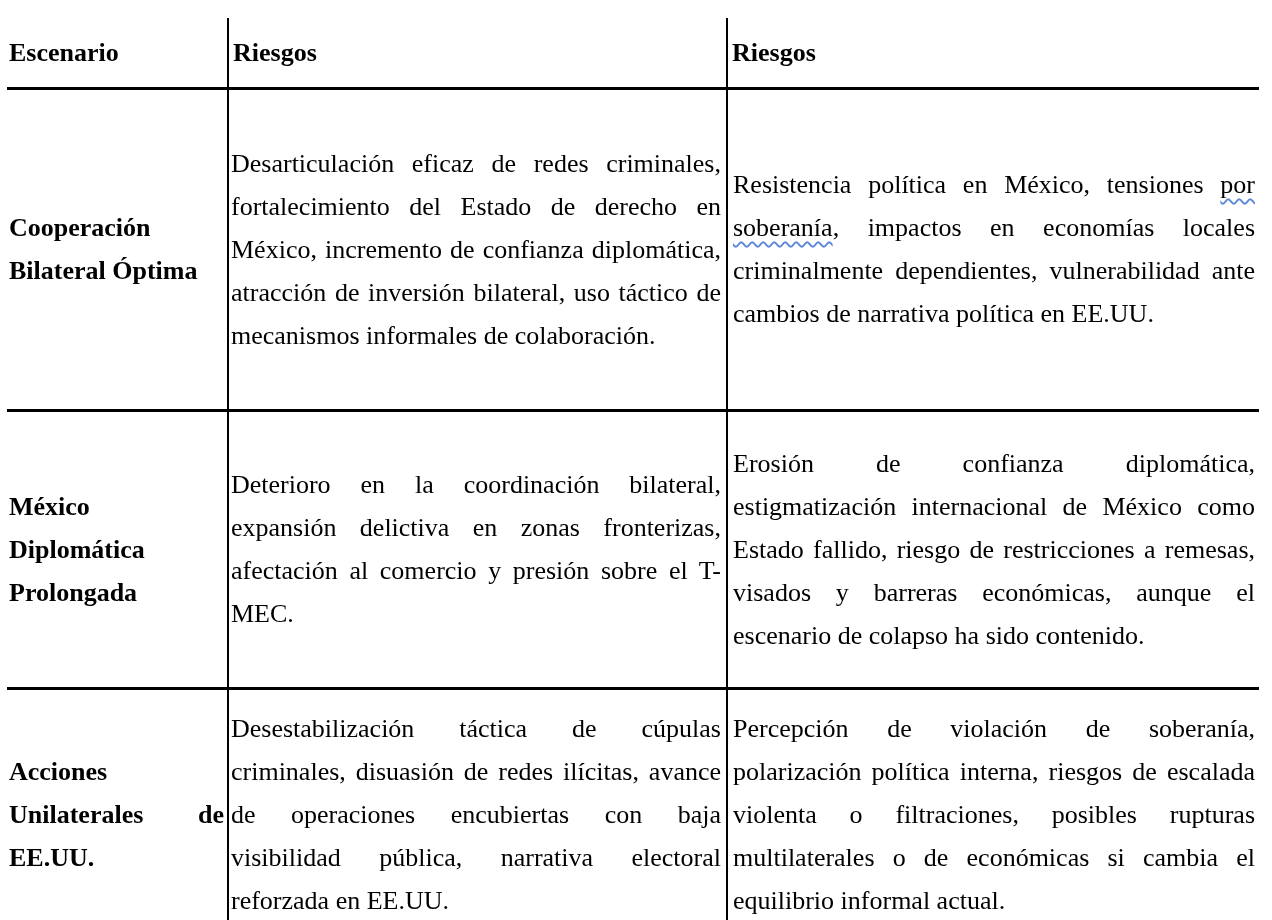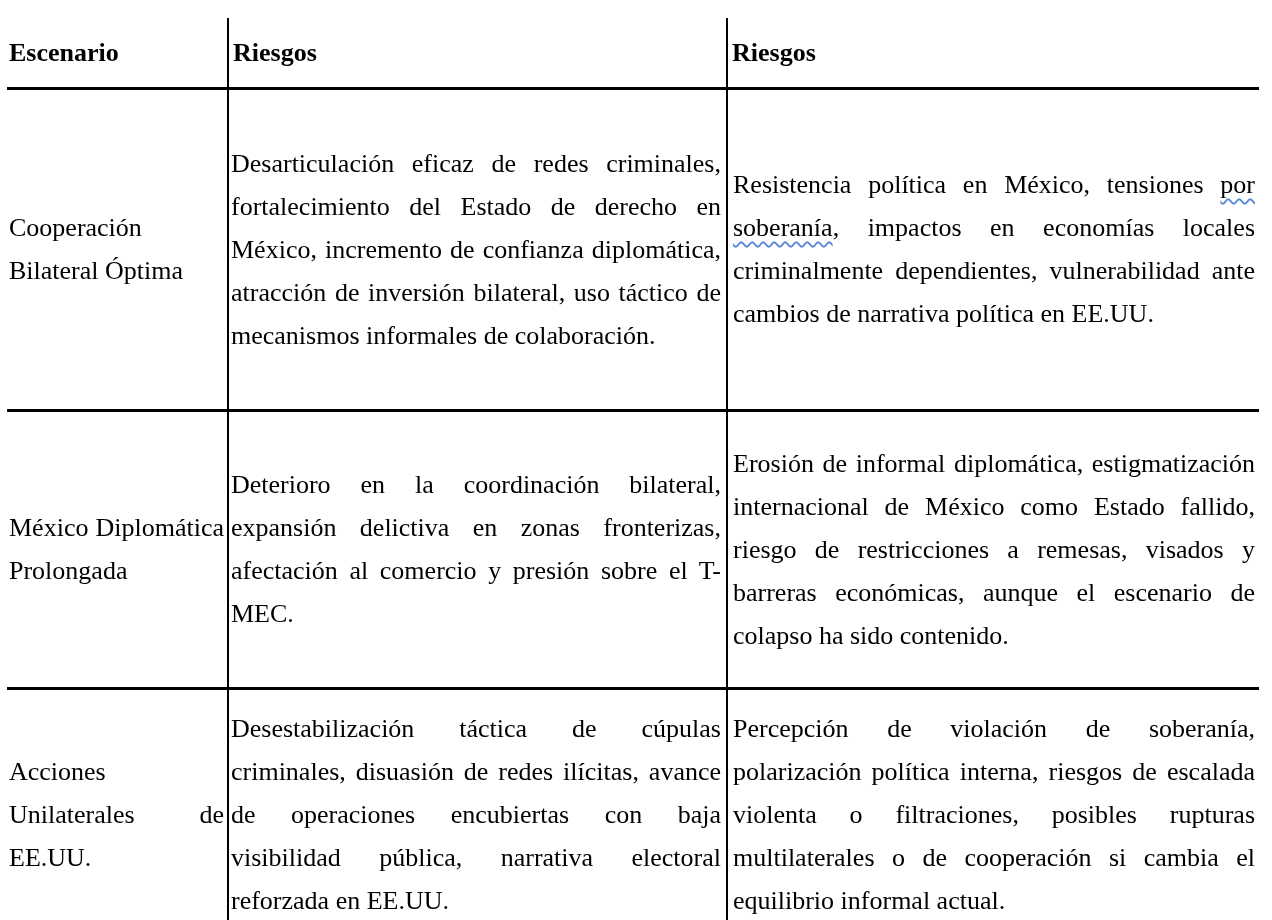--- a/index.html
+++ b/index.html
@@ -39,21 +39,21 @@
   }
   th.h1 { padding: 0 13px 0 2px; }
   th.h2 { padding: 0 5px 0 4px; }
   th.h3 { padding: 0 4px 0 4px; }
 
   td {
     vertical-align: middle;
     text-align: justify;
     overflow: hidden;
   }
-  td.c1 { font-weight: normal; padding: 0 3px 0 2px; }
+  td.c1 { font-weight: bold; padding: 0 3px 0 2px; }
   td.c2 { padding: 0 5px 0 2px; }
   td.c3 { padding: 0 4px 0 5px; }
 
   .vline { border-left: 2px solid #000000; }
 
   tr.r1 td { height: 322px; border-bottom: 3px solid #000000; }
   tr.r2 td { height: 278px; border-bottom: 3px solid #000000; }
   tr.r3 td { height: 252px; }
 
   .squiggle {
@@ -84,22 +84,22 @@
     </thead>
     <tbody>
       <tr class="r1">
         <td class="c1">Cooperación Bilateral Óptima</td>
         <td class="c2 vline">Desarticulación eficaz de redes criminales, fortalecimiento del Estado de derecho en México, incremento de confianza diplomática, atracción de inversión bilateral, uso táctico de mecanismos informales de colaboración.</td>
         <td class="c3 vline"><span>Resistencia política en México, tensiones </span><span class="squiggle">por soberanía</span><span>, impactos en economías locales criminalmente dependientes, vulnerabilidad ante cambios de narrativa política en EE.UU.</span></td>
       </tr>
       <tr class="r2">
         <td class="c1">México Diplomática Prolongada</td>
         <td class="c2 vline">Deterioro en la coordinación bilateral, expansión delictiva en zonas fronterizas, afectación al comercio y presión sobre el T-MEC.</td>
-        <td class="c3 vline"><span>Erosión de informal diplomática, estigmatización internacional de México como Estado fallido, riesgo de restricciones a remesas, visados y barreras económicas, aunque el escenario de colapso ha sido contenido.</span><span class="squiggle"></span><span></span></td>
+        <td class="c3 vline"><span>Erosión de confianza diplomática, estigmatización internacional de México como Estado fallido, riesgo de restricciones a remesas, visados y barreras económicas, aunque el escenario de colapso ha sido contenido.</span><span class="squiggle"></span><span></span></td>
       </tr>
       <tr class="r3">
         <td class="c1">Acciones Unilaterales de EE.UU.</td>
         <td class="c2 vline">Desestabilización táctica de cúpulas criminales, disuasión de redes ilícitas, avance de operaciones encubiertas con baja visibilidad pública, narrativa electoral reforzada en EE.UU.</td>
-        <td class="c3 vline"><span>Percepción de violación de soberanía, polarización política interna, riesgos de escalada violenta o filtraciones, posibles rupturas multilaterales o de cooperación si cambia el equilibrio informal actual.</span><span class="squiggle"></span><span></span></td>
+        <td class="c3 vline"><span>Percepción de violación de soberanía, polarización política interna, riesgos de escalada violenta o filtraciones, posibles rupturas multilaterales o de económicas si cambia el equilibrio informal actual.</span><span class="squiggle"></span><span></span></td>
       </tr>
     </tbody>
   </table>
 </div>
 
 </body></html>

